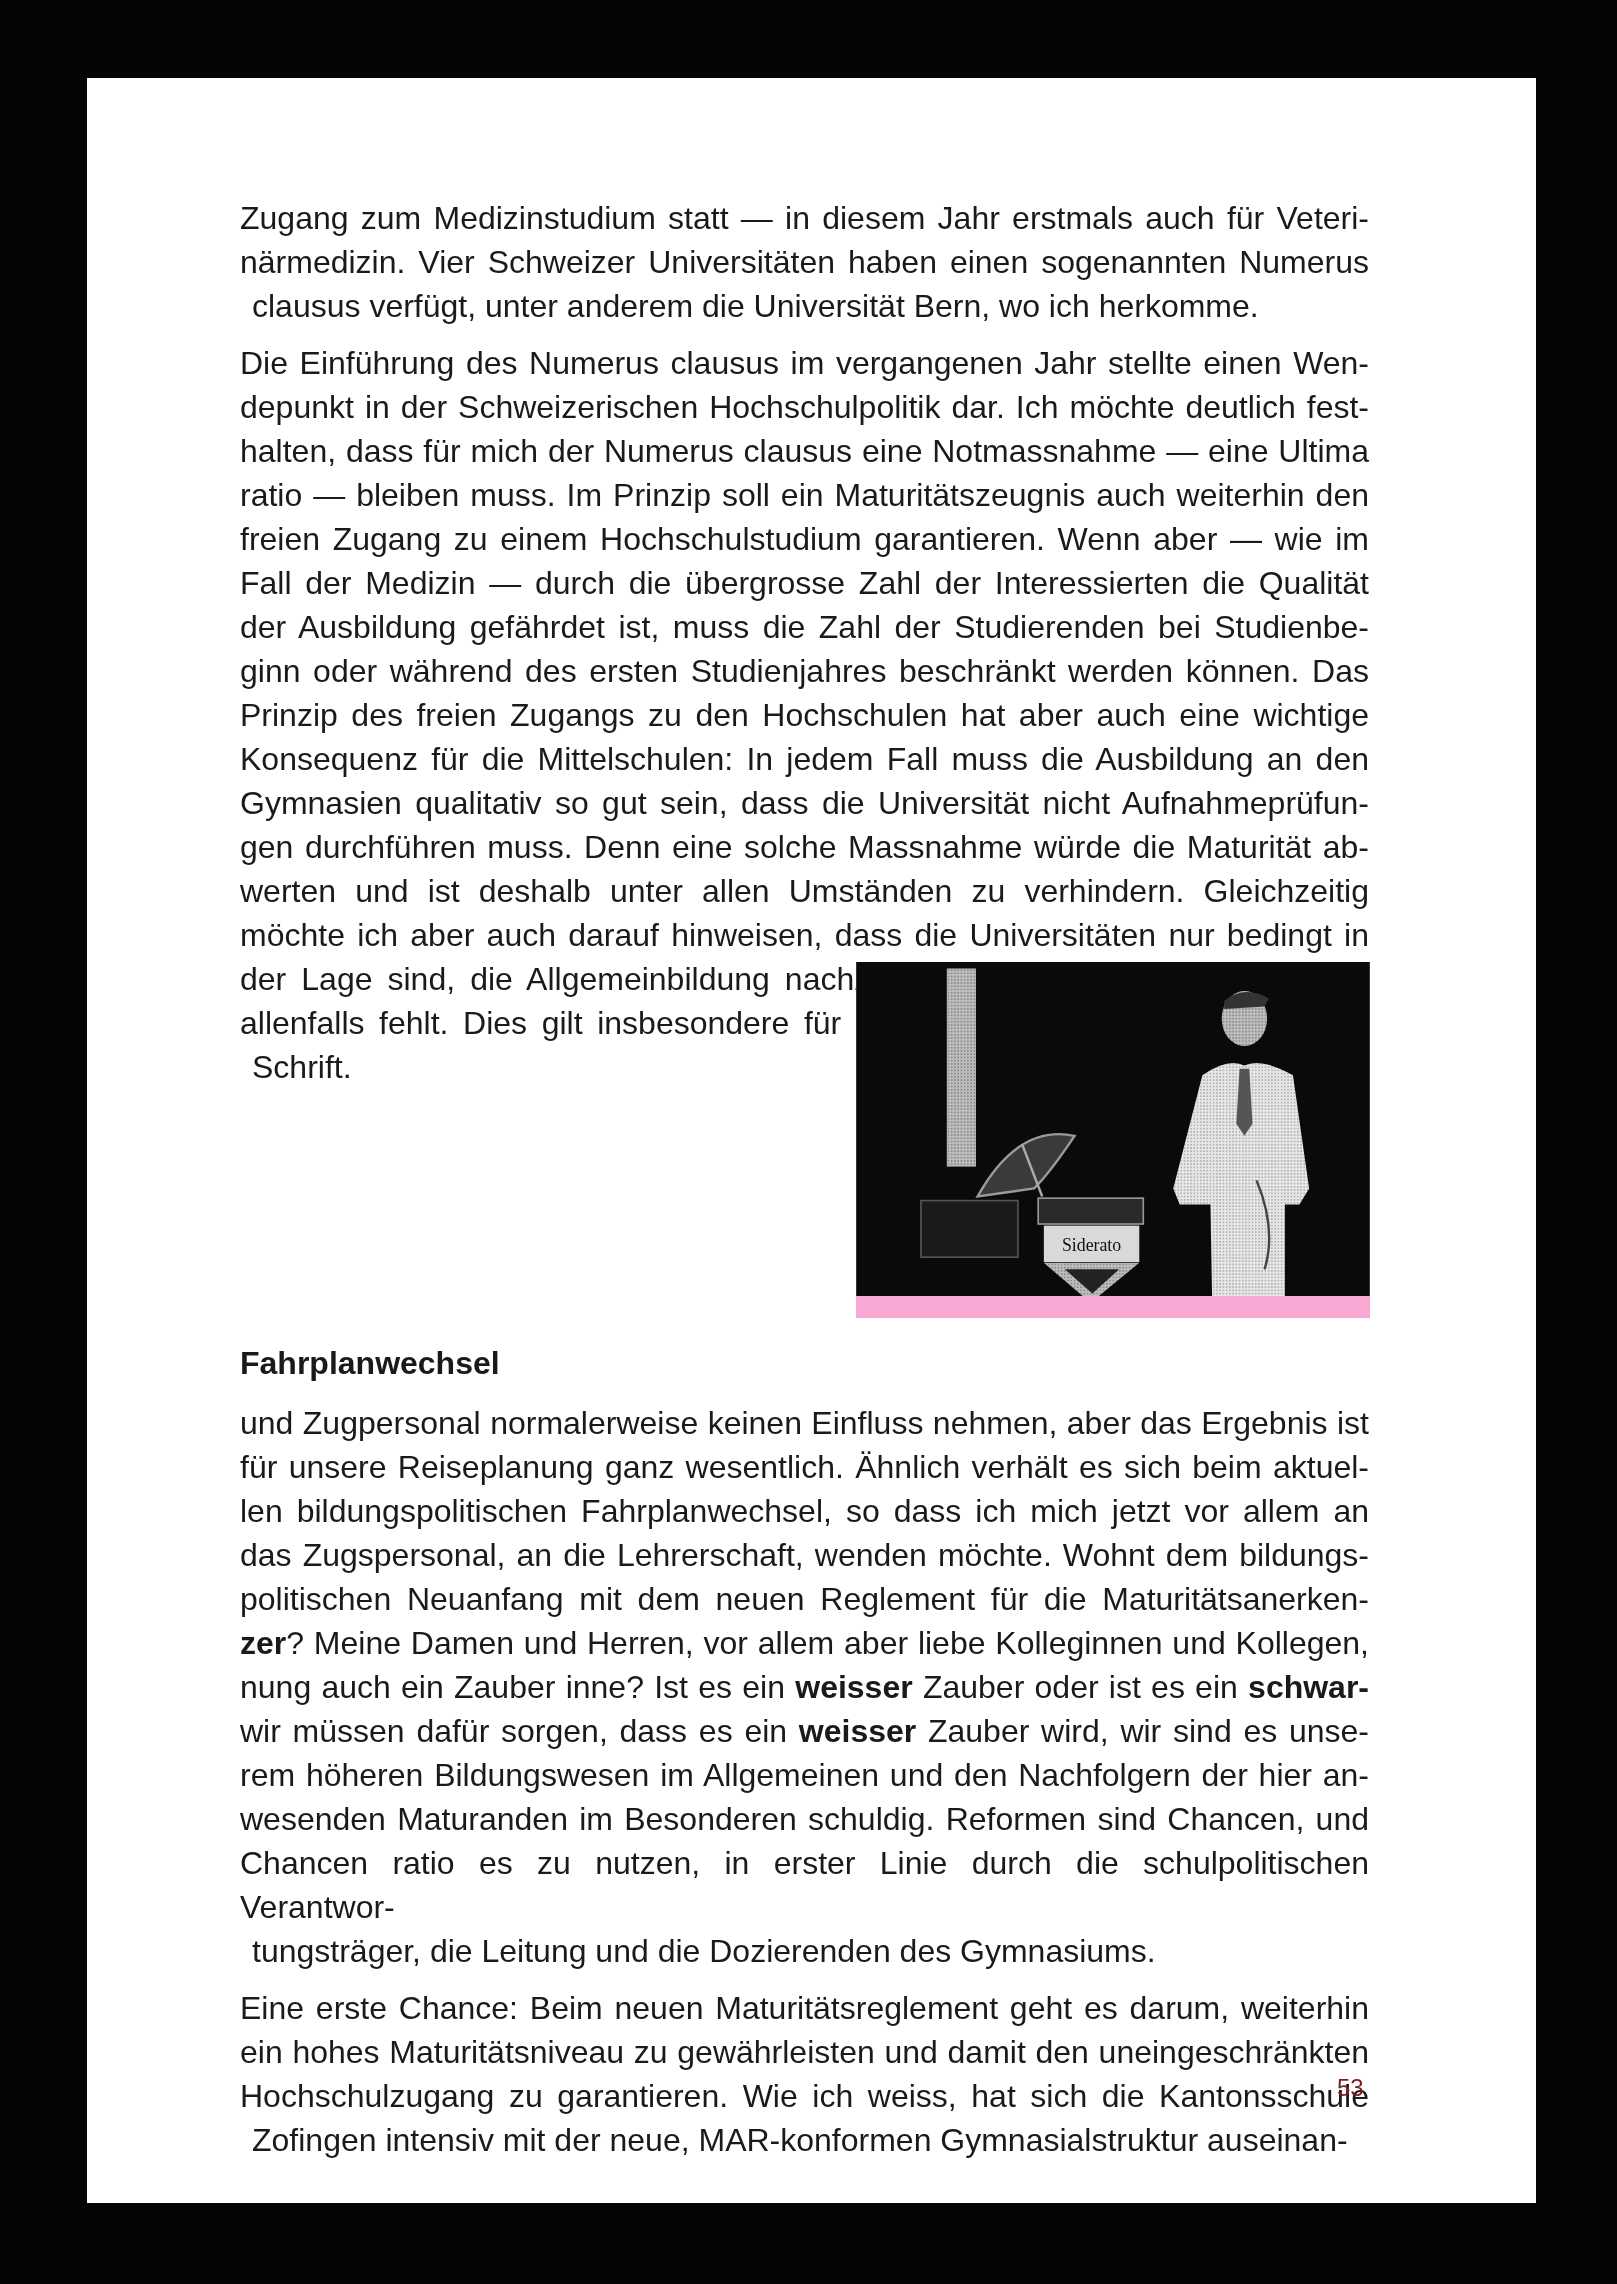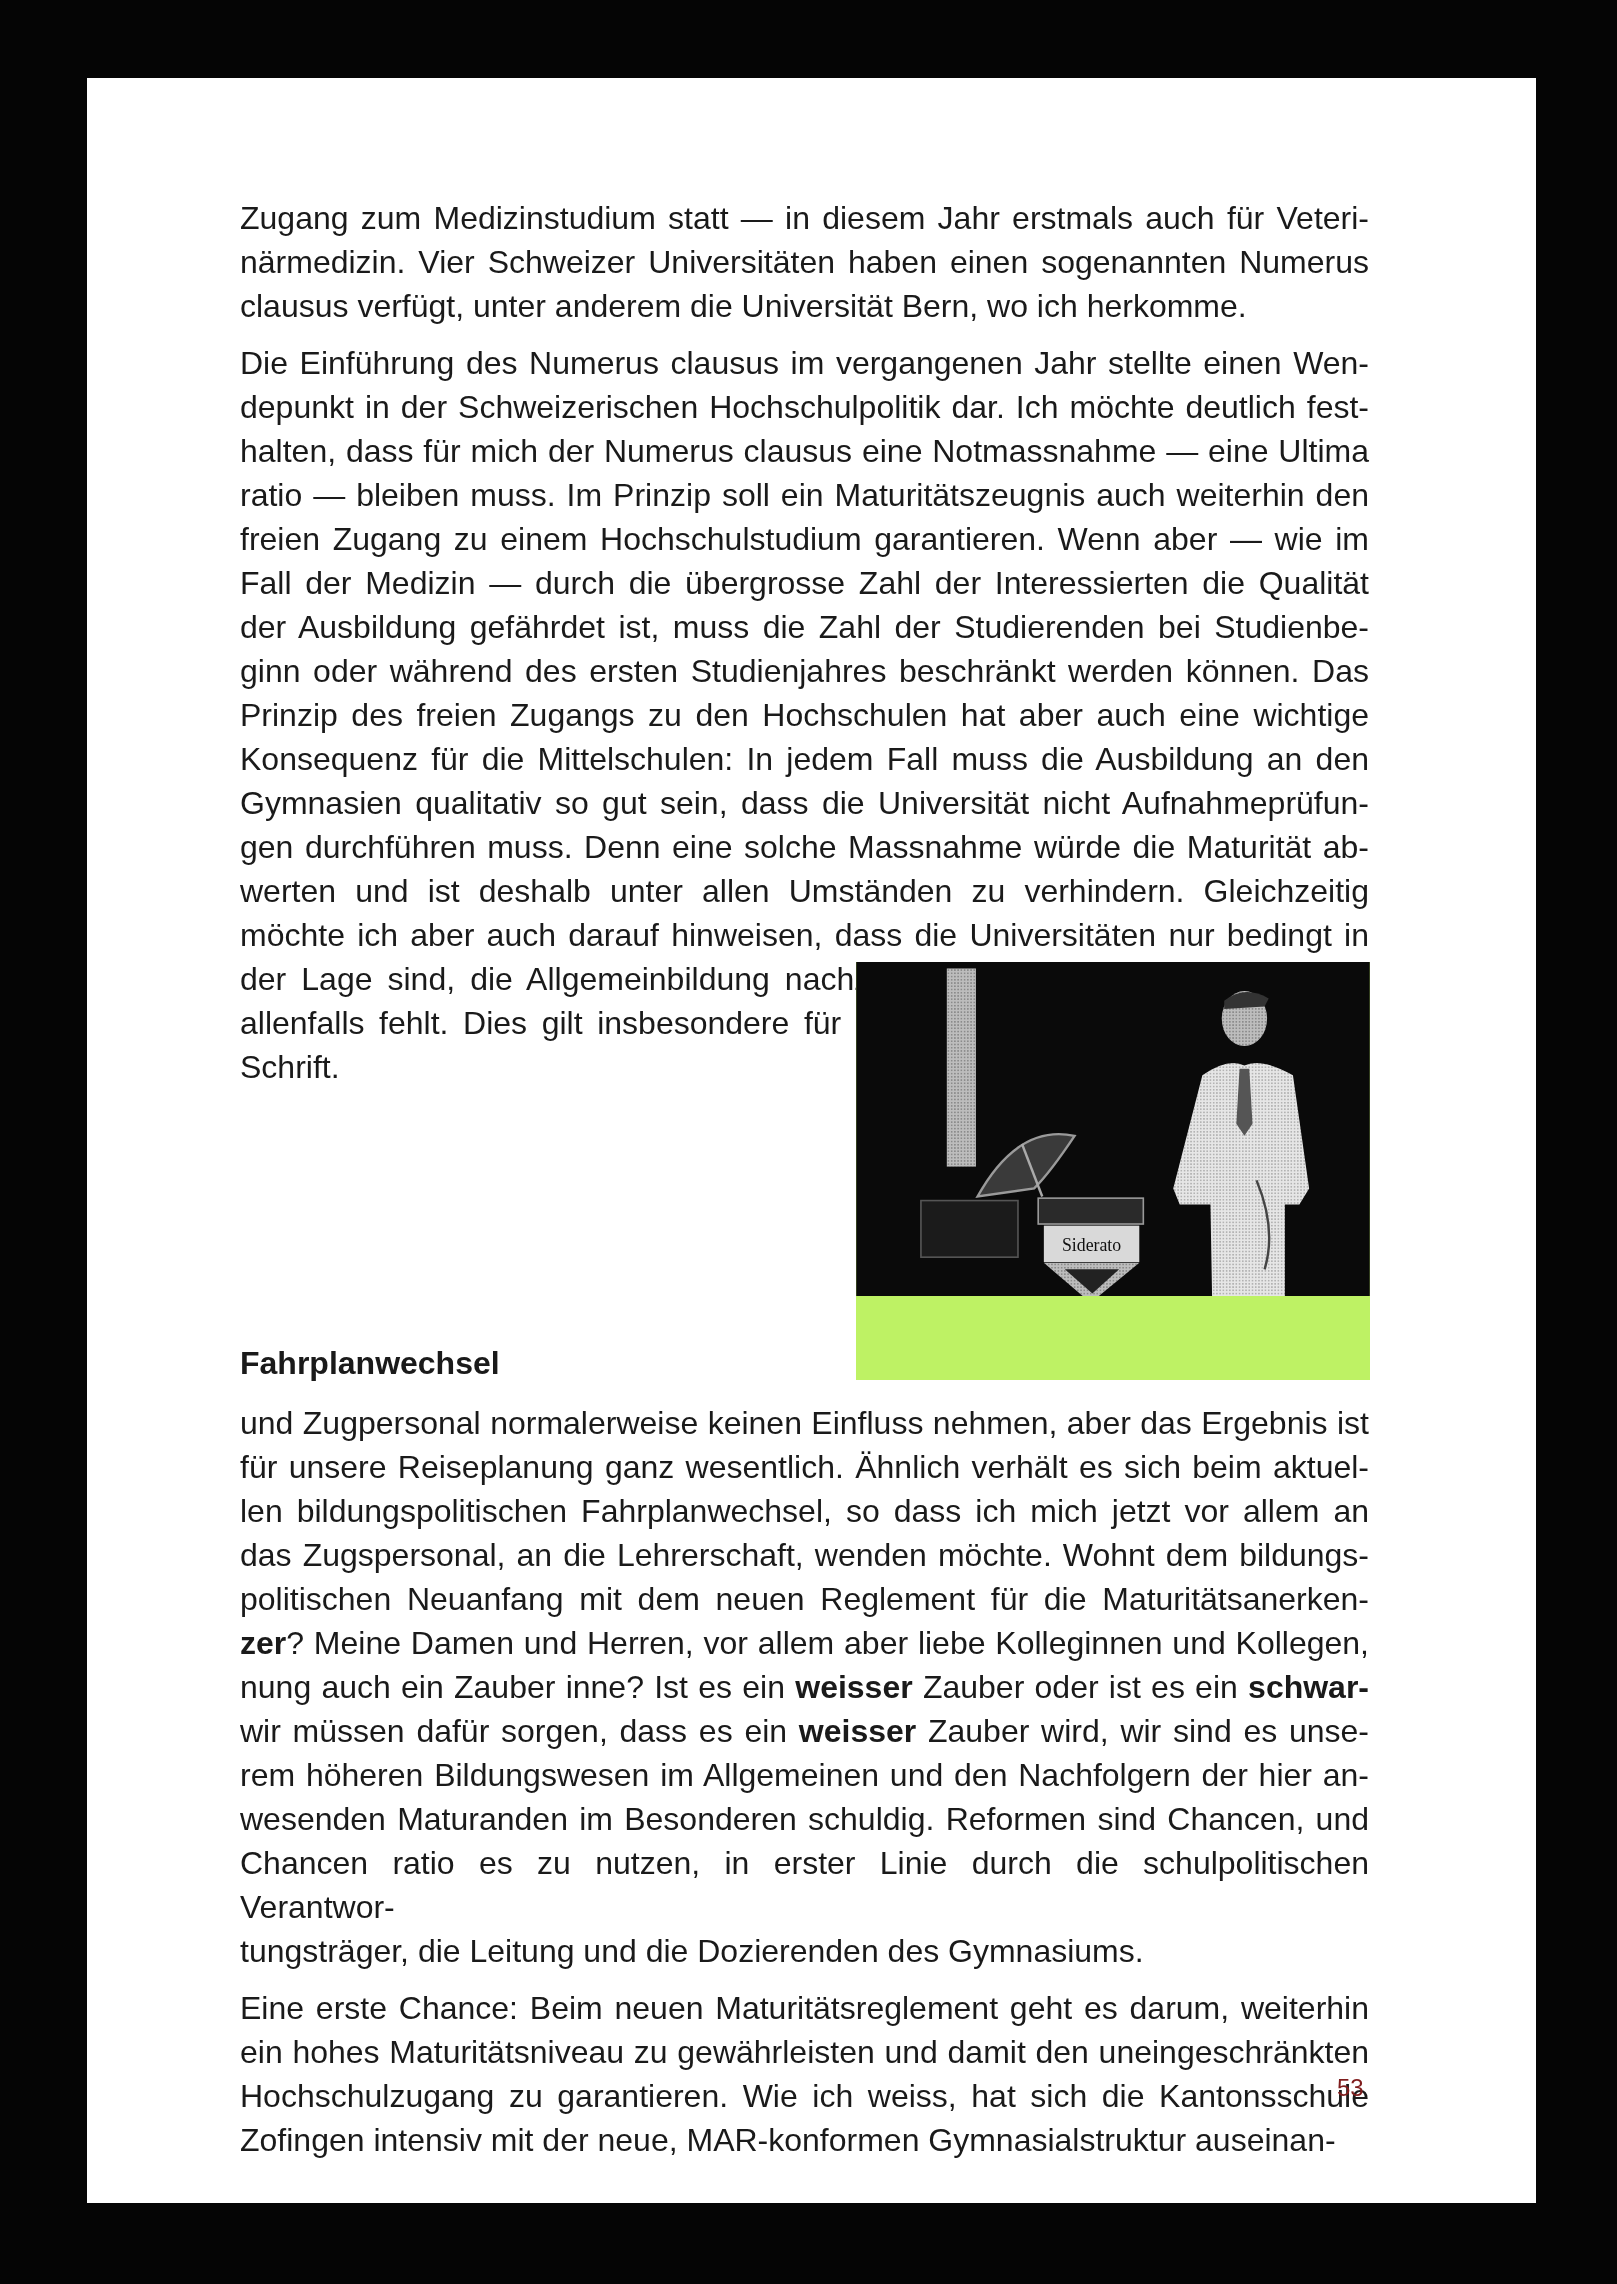--- a/index.html
+++ b/index.html
@@ -57,36 +57,36 @@
       font-size: 32px;
       line-height: 44px;
       color: #1a1a1a;
       text-align: justify;
     }
     .photo {
       position: absolute;
       left: 769px;
       top: 884px;
       width: 514px;
-      height: 418px;
-      background: #bef264;
+      height: 356px;
+      background: #f9a8d4;
       overflow: hidden;
     }
     .photo svg { display: block; }
     .page-number {
       position: absolute;
       left: 1250px;
       top: 1996px;
       font-family: "Liberation Sans", sans-serif;
       font-size: 24px;
       color: #7f1d1d;
     }
     b { font-weight: bold; }
     .line { display: block; text-align: justify; text-align-last: justify; }
-    .line.end { text-align-last: left; }
+    .line.end { text-align-last: left; margin-left: 12px; }
   </style>
 </head>
 <body>
 
 <div class="page">
 
   <div class="content">
     <div class="para" id="s1p0">
         <span class="line">Zugang zum Medizinstudium statt — in diesem Jahr erstmals auch für Veteri-</span>
         <span class="line">närmedizin. Vier Schweizer Universitäten haben einen sogenannten Numerus</span>

